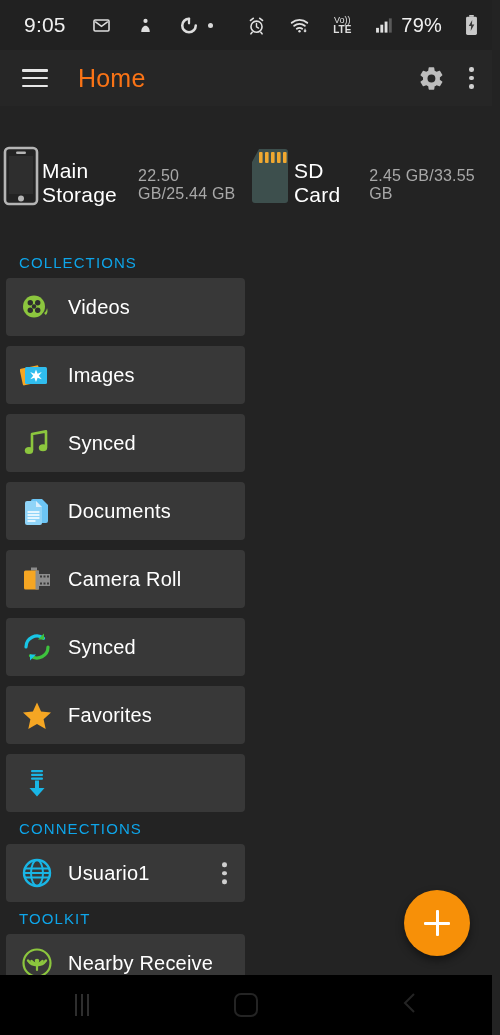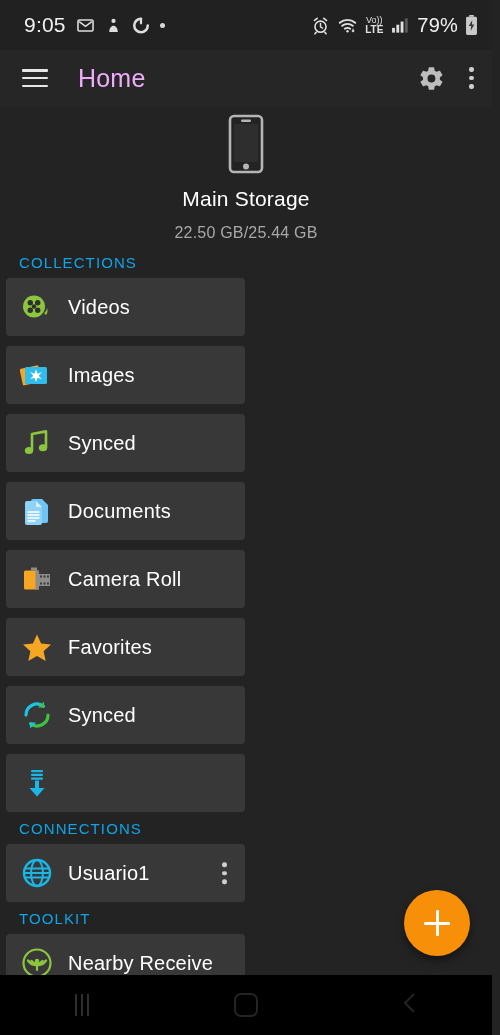--- a/index.html
+++ b/index.html
@@ -15,41 +15,41 @@
   .status-bar {
     height: 50px; background: #212121;
     display: flex; align-items: center;
     padding: 0 14px 0 24px;
     color: #e8e8e8;
   }
   .status-left { display: flex; align-items: center; gap: 10px; flex: 1; }
   .status-time { font-size: 21px; letter-spacing: .2px; color: #f0f0f0; }
   .status-right { display: flex; align-items: center; gap: 7px; }
   .status-pct { font-size: 20px; color: #f0f0f0; letter-spacing: .2px; }
-  .sicon { display: inline-block; line-height: 0; }
+  .sicon { display: inline-block; line-height: 0; margin-left: 16px; }
   .dot-ind { width: 5px; height: 5px; border-radius: 50%; background: #d8d8d8; display:inline-block; }
 
   
   .app-bar {
     height: 56px; background: #262626;
     display: flex; align-items: center;
     padding: 0 18px 0 22px;
   }
   .hamburger { width: 26px; height: 18px; display:flex; flex-direction:column; justify-content:space-between; cursor:pointer; }
   .hamburger span { display:block; height: 2.5px; background:#e6e6e6; border-radius:1px; }
-  .app-title { font-size: 25px; color: #f0abfc; margin-left: 30px; flex: 1; font-weight: 500; letter-spacing:.2px; }
+  .app-title { font-size: 25px; color: #f97316; margin-left: 30px; flex: 1; font-weight: 500; letter-spacing:.2px; }
   .appbar-actions { display:flex; align-items:center; gap: 24px; }
   .kebab { width: 5px; display:flex; flex-direction:column; gap:4px; align-items:center; cursor:pointer; }
   .kebab i { width:4.5px; height:4.5px; border-radius:50%; background:#cfcfcf; display:block; }
 
   
   .content { position:absolute; top:106px; left:0; right:0; bottom:60px; background:#232323; }
 
   .storage-row { display:flex; height: 140px; }
-  .storage-card { flex:1; display:flex; flex-direction:column; align-items:center; justify-content:center; padding-top:4px; cursor:pointer;}
+  .storage-card { flex:1; display:flex; flex-direction:row; align-items:center; justify-content:center; padding-top:4px; cursor:pointer;}
   .storage-name { font-size: 21px; color:#ffffff; margin-top:9px; letter-spacing:.2px;}
   .storage-sub { font-size: 16px; color:#a8a8a8; margin-top:13px; letter-spacing:.2px;}
 
   .section-label {
     font-size: 15px; color:#0ea5e9; letter-spacing: 1.1px;
     padding: 8px 0 7px 19px;
   }
 
   .grid { display:flex; flex-wrap: wrap; gap: 10px 11px; padding: 0 6px; }
   .tile {
@@ -184,20 +184,34 @@
         <span>
           <svg width="42" height="60" viewBox="0 0 42 60">
             <rect x="5" y="2" width="32" height="56" rx="4" fill="none" stroke="#b5b5b5" stroke-width="2.6"></rect>
             <rect x="9" y="10" width="24" height="38" fill="#2e2e2e"></rect>
             <rect x="16" y="5.5" width="10" height="2.6" rx="1.3" fill="#b5b5b5"></rect>
             <circle cx="21" cy="52.5" r="3" fill="#b5b5b5"></circle>
           </svg>
         </span>
         <span class="storage-name">Main Storage</span>
         <span class="storage-sub">22.50 GB/25.44 GB</span>
+      </div>
+      <div class="storage-card">
+        <span>
+          <svg width="48" height="60" viewBox="0 0 48 60">
+            <path d="M13 3h26a3 3 0 0 1 3 3v48a3 3 0 0 1-3 3H9a3 3 0 0 1-3-3V16z" fill="#3d4f4d"></path>
+            <rect x="13" y="6" width="3.6" height="11" rx="1" fill="#f0a830"></rect>
+            <rect x="19" y="6" width="3.6" height="11" rx="1" fill="#f0a830"></rect>
+            <rect x="25" y="6" width="3.6" height="11" rx="1" fill="#f0a830"></rect>
+            <rect x="31" y="6" width="3.6" height="11" rx="1" fill="#f0a830"></rect>
+            <rect x="37" y="6" width="3.6" height="11" rx="1" fill="#f0a830"></rect>
+          </svg>
+        </span>
+        <span class="storage-name">SD Card</span>
+        <span class="storage-sub">2.45 GB/33.55 GB</span>
       </div>
     </div>
 
     <div class="section-label">COLLECTIONS</div>
     <div class="grid">
 
       <div class="tile">
         <span class="tile-icon">
           <svg width="34" height="32" viewBox="0 0 34 32">
             <path d="M24 22c2.5-1 3-5 3-5s1.8 4.5-1.2 7z" fill="#8cc63e"></path>
@@ -264,36 +278,36 @@
             <rect x="4" y="7.5" width="15" height="19" rx="1.5" fill="#f5a623"></rect>
             <rect x="15.5" y="7.5" width="3.5" height="19" fill="#8c8c8c"></rect>
           </svg>
         </span>
         <span class="tile-label">Camera Roll</span>
       </div>
 
       <div class="tile">
         <span class="tile-icon">
           <svg width="34" height="32" viewBox="0 0 34 32">
-            <path d="M17 3.5l4.1 9.1 9.9 1-7.4 6.6 2.1 9.8L17 24.9 8.3 30l2.1-9.8L3 13.6l9.9-1z" fill="#f5a623"></path>
-          </svg>
-        </span>
-        <span class="tile-label">Favorites</span>
-      </div>
-
-      <div class="tile">
-        <span class="tile-icon">
-          <svg width="34" height="32" viewBox="0 0 34 32">
             <path d="M6 16a11 11 0 0 1 17.5-8.8" fill="none" stroke="#19c6e6" stroke-width="3.2" stroke-linecap="round"></path>
             <path d="M28 16a11 11 0 0 1-17.5 8.8" fill="none" stroke="#3ec33e" stroke-width="3.2" stroke-linecap="round"></path>
             <path d="M24 2.5v6h-6z" fill="#3ec33e"></path>
             <path d="M10 29.5v-6h6z" fill="#19c6e6"></path>
           </svg>
         </span>
         <span class="tile-label">Synced</span>
+      </div>
+
+      <div class="tile">
+        <span class="tile-icon">
+          <svg width="34" height="32" viewBox="0 0 34 32">
+            <path d="M17 3.5l4.1 9.1 9.9 1-7.4 6.6 2.1 9.8L17 24.9 8.3 30l2.1-9.8L3 13.6l9.9-1z" fill="#f5a623"></path>
+          </svg>
+        </span>
+        <span class="tile-label">Favorites</span>
       </div>
 
       <div class="tile">
         <span class="tile-icon">
           <svg width="34" height="32" viewBox="0 0 34 32">
             <g fill="#19b6e6">
                 <rect x="11" y="3" width="12" height="2.2" rx="1"></rect>
                 <rect x="11" y="6.8" width="12" height="2.2" rx="1"></rect>
                 <rect x="11" y="10.6" width="12" height="2.2" rx="1"></rect>
               </g>

